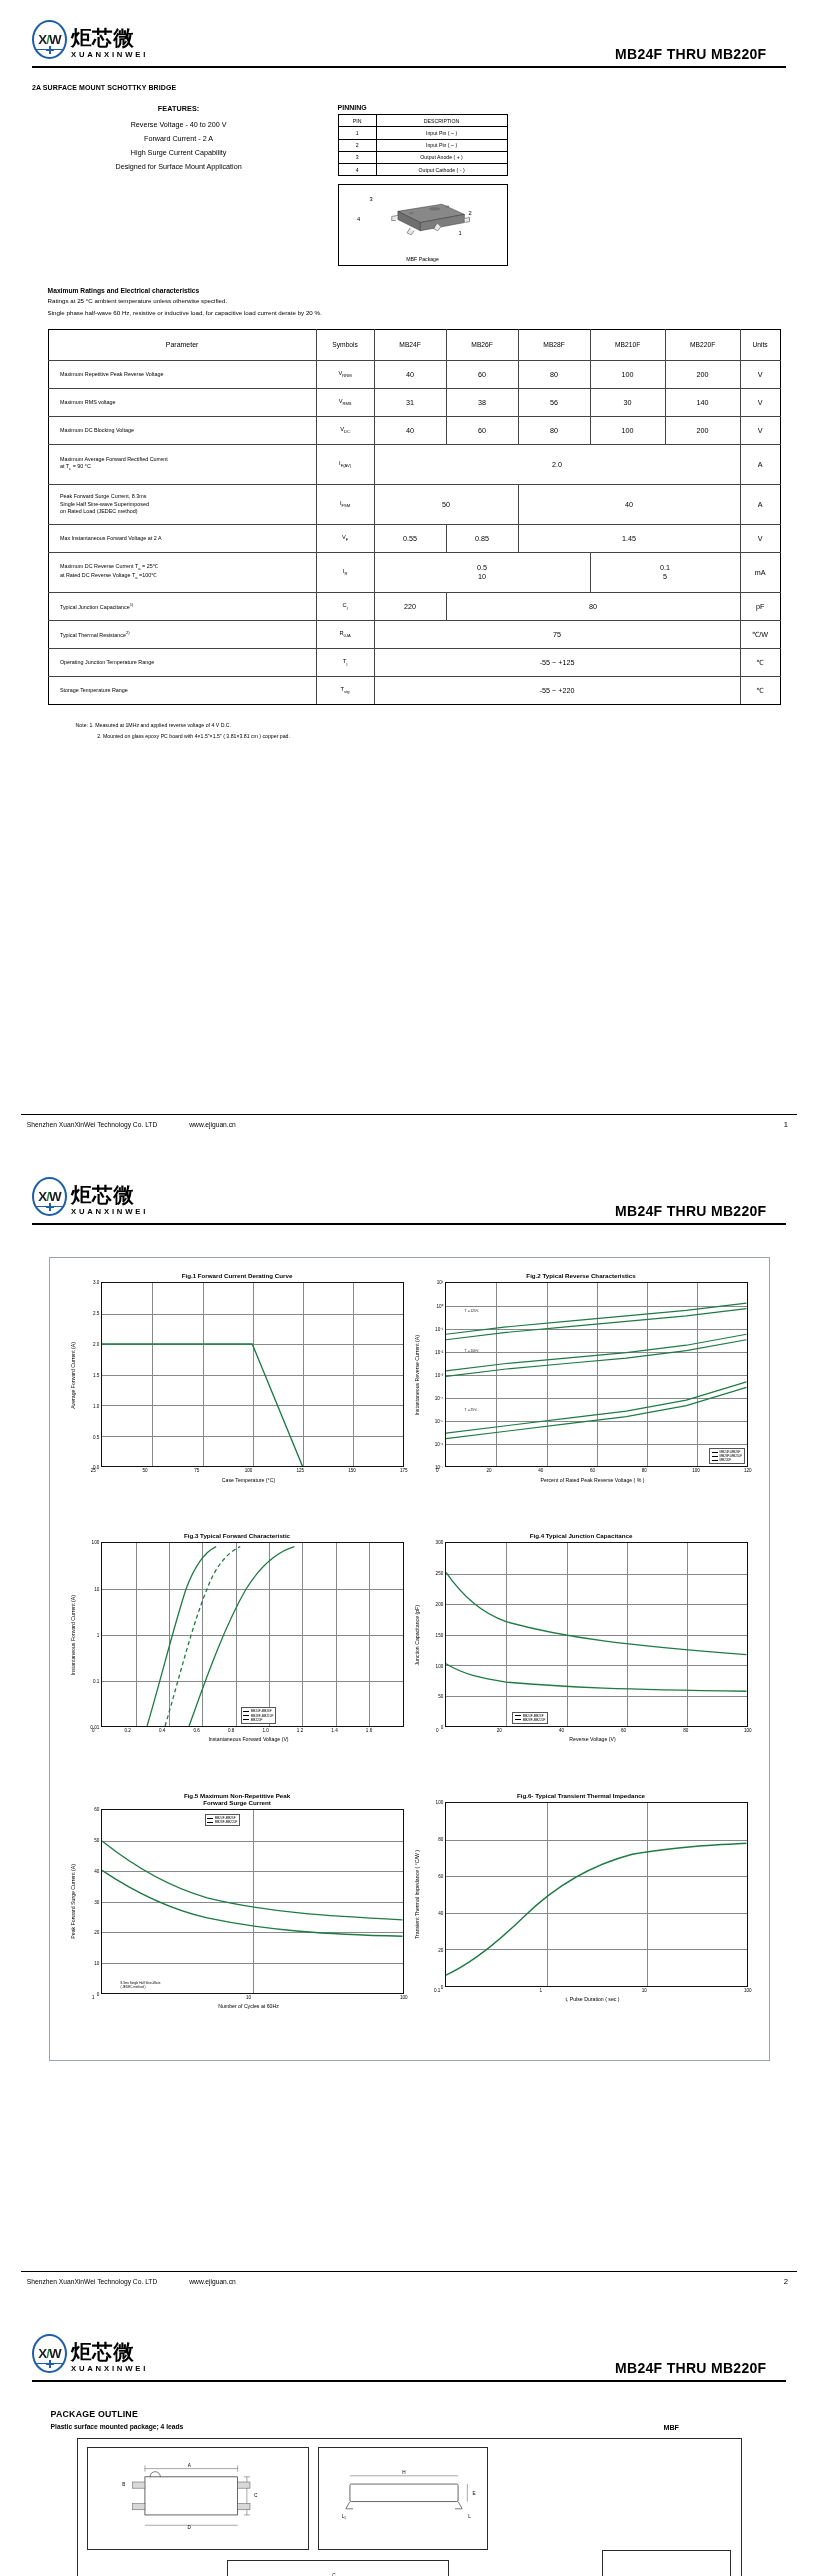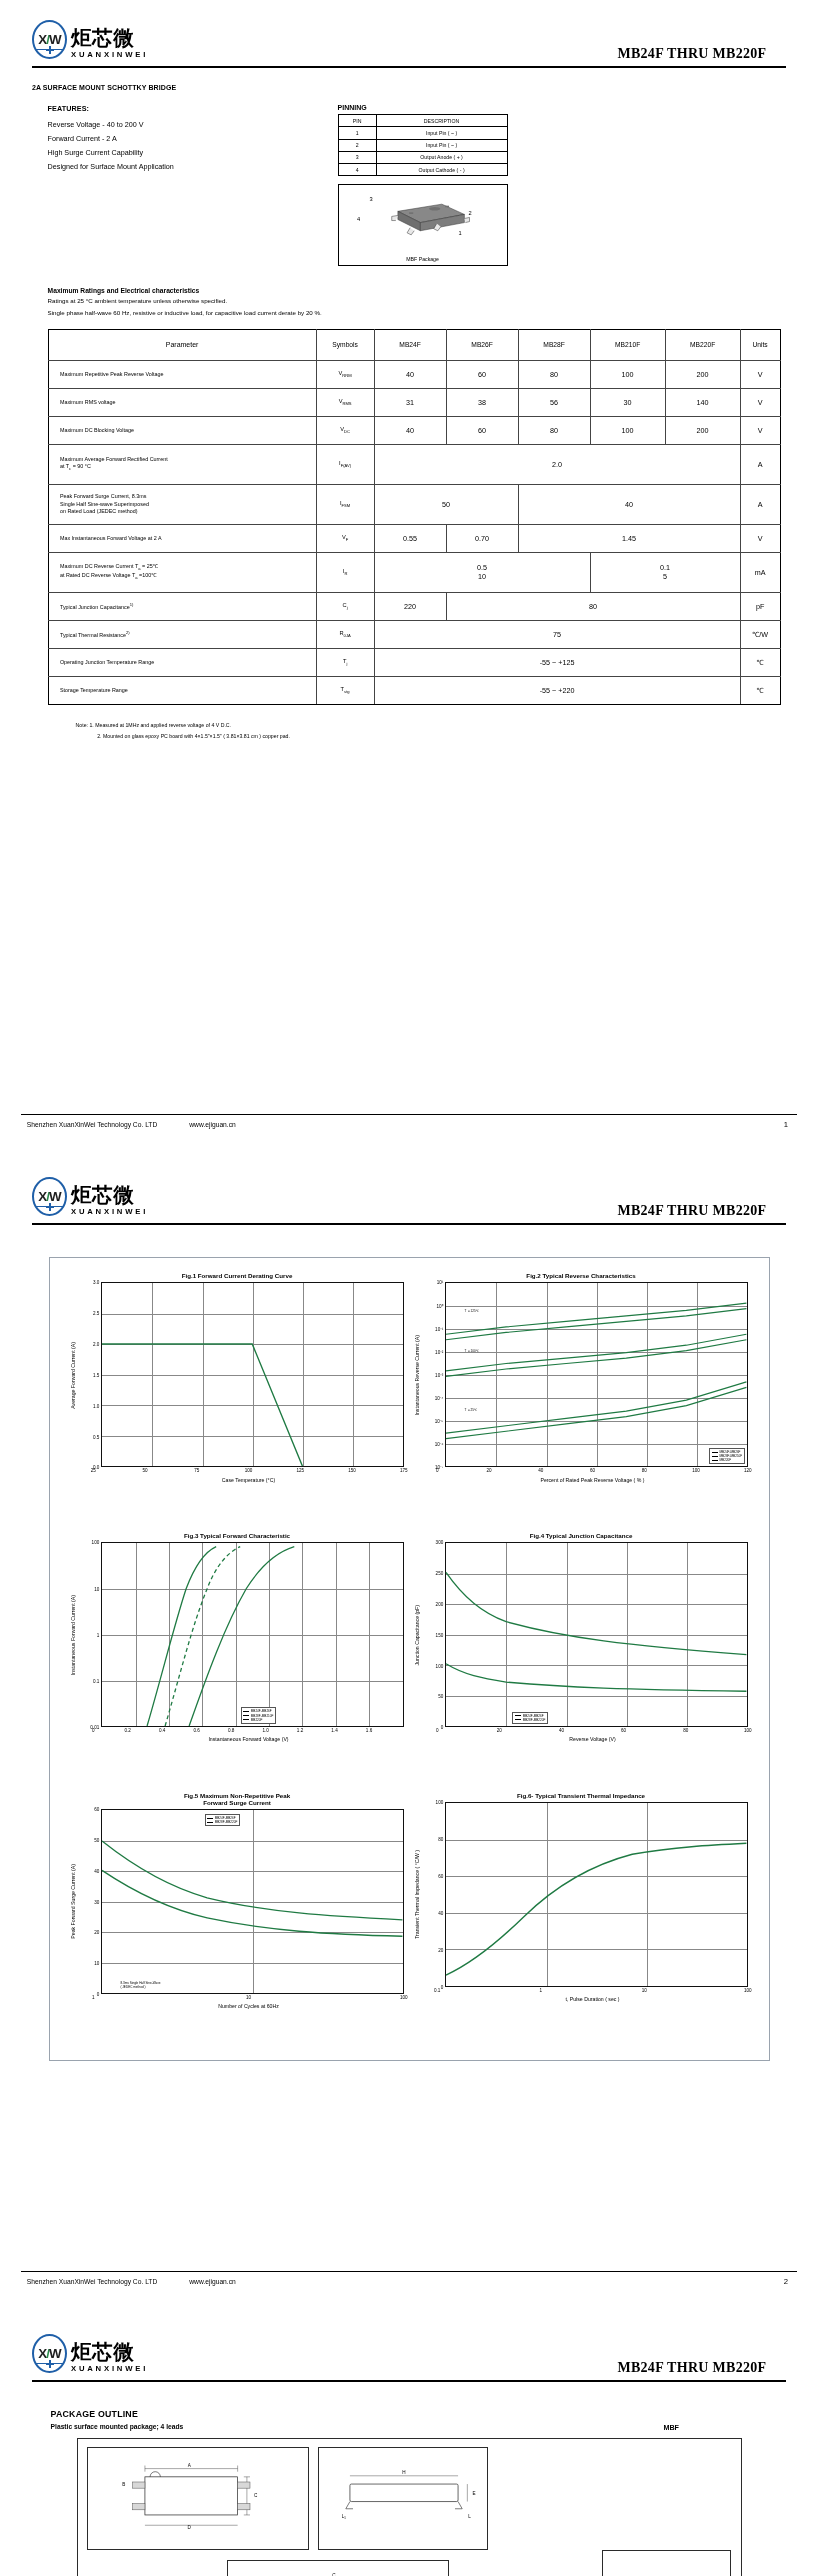--- a/index.html
+++ b/index.html
@@ -39,29 +39,29 @@
     content:""; position:absolute; background:#1f5fa8;
   }
   .logo-mark .plus:before { left:3.6px; top:0; width:1.5px; height:8.2px; }
   .logo-mark .plus:after  { left:0; top:3.6px; width:8.2px; height:1.5px; }
   .logo-txt { display:flex; flex-direction:column; line-height:1; }
   .logo-cn { font-size:20.6px; font-weight:bold; letter-spacing:0.5px; }
   .logo-en { font-size:7.7px; font-weight:bold; letter-spacing:2.8px; margin-top:2.1px; }
 
   .hdr-title {
     position:absolute; right:31px; bottom:15.5px;
-    font-size:14px; font-weight:bold; letter-spacing:0.3px;font-family:Liberation Serif, serif;
+    font-size:14px; font-weight:bold; letter-spacing:0.3px;
   }
   .hdr-rule { position:absolute; left:11.3px; right:11.3px; bottom:9.3px; height:2.1px; background:#000; }
 
   
   .sub-title { font-size:7px; font-weight:bold; margin:7.2px 0 0 11.3px; letter-spacing:0.1px; }
 
   .cols { display:flex; margin-top:12.4px; }
-  .col-left { width:289px; padding-left:27px; }
+  .col-left { width:289px; padding-left:27px;text-align:center; }
   .col-right { flex:1; padding-left:28px; }
 
   .sect-h { font-size:7.2px; font-weight:bold; margin-bottom:5.7px; letter-spacing:0.1px; }
   .feat-line { font-size:7.2px; line-height:14px; }
   .mech-line { font-size:6.7px; line-height:11.3px; }
   .mech-wrap { margin-top:17.5px; }
 
   
   .pin-h { font-size:7px; font-weight:bold; margin-bottom:3.6px; }
   table.pin { border-collapse:collapse; width:170px; }
@@ -332,21 +332,21 @@
         <td><span>I</span><sub>FSM</sub></td>
         <td class="val" colspan="2">50</td>
         <td class="val" colspan="3">40</td>
         <td class="val thick-r">A</td>
       </tr>
 
       <tr>
         <td class="param thick-l">Max Instantaneous Forward Voltage at 2 A</td>
         <td><span>V</span><sub>F</sub></td>
         <td class="val">0.55</td>
-        <td class="val">0.70</td>
+        <td class="val">0.85</td>
         <td class="val" colspan="3">1.45</td>
         <td class="val thick-r">V</td>
       </tr>
 
       <tr class="tall">
         <td class="param thick-l">
           <span>Maximum DC Reverse Current   T</span><sub>a</sub><span> = 25℃</span><br>
           <span>at Rated DC Reverse Voltage     T</span><sub>a</sub><span> =100℃</span>
         </td>
         <td><span>I</span><sub>R</sub></td>

